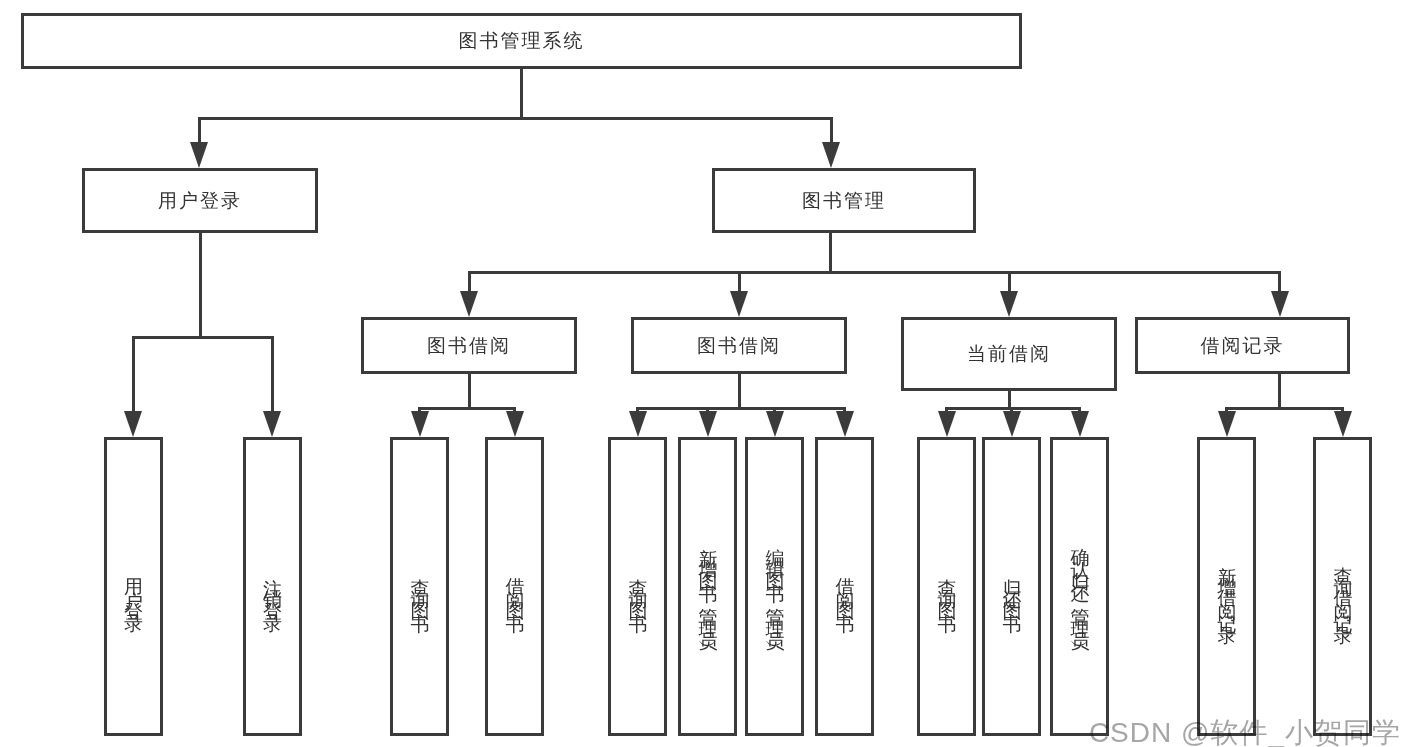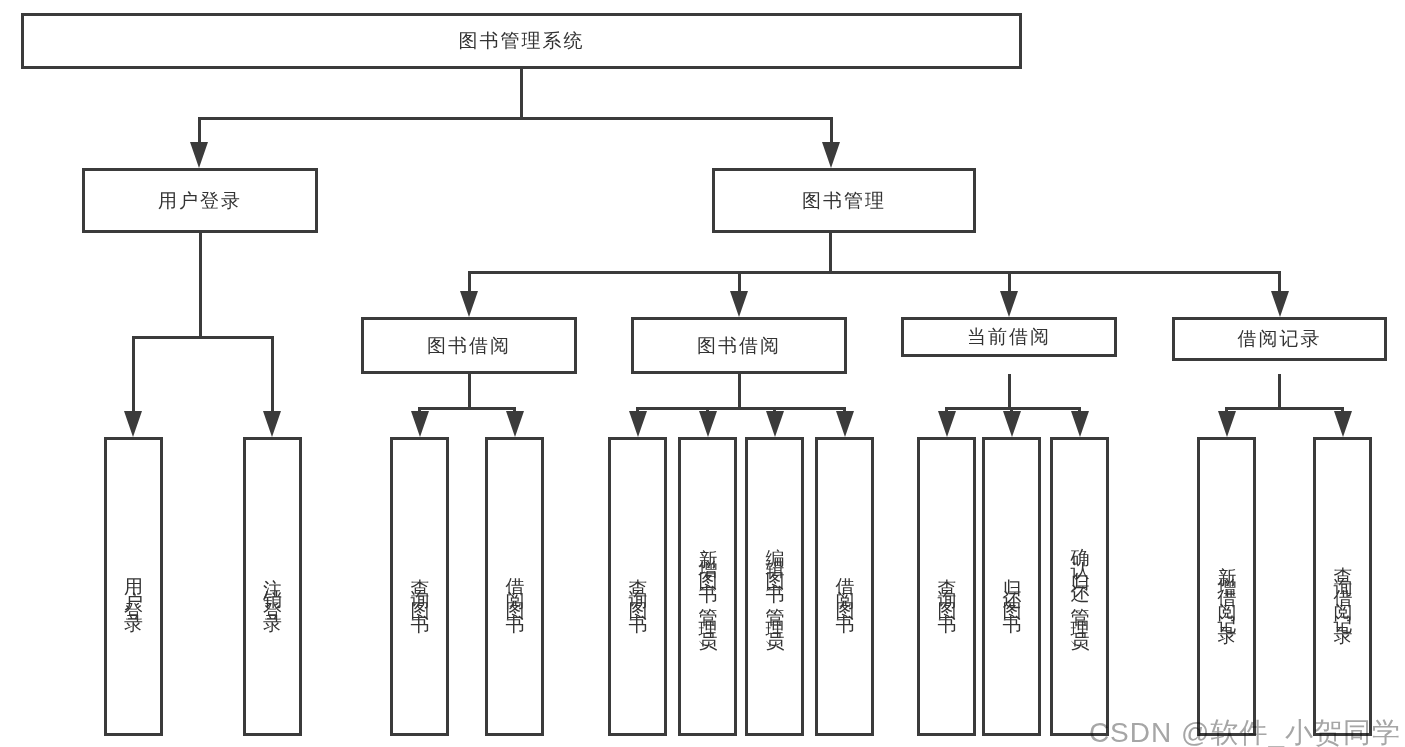--- a/index.html
+++ b/index.html
@@ -95,24 +95,24 @@
   <div class="ar" style="left:730px;top:291px"></div>
   <div class="ar" style="left:1000px;top:291px"></div>
   <div class="ar" style="left:1271px;top:291px"></div>
 
   <div class="bx h" style="left:361px;top:317px;width:216px;height:57px">
     <span class="lbl">图书借阅</span>
   </div>
   <div class="bx h" style="left:631px;top:317px;width:216px;height:57px">
     <span class="lbl">图书借阅</span>
   </div>
-  <div class="bx h" style="left:901px;top:317px;width:216px;height:40px">
+  <div class="bx h" style="left:901px;top:317px;width:216px;height:74px">
     <span class="lbl">当前借阅</span>
   </div>
-  <div class="bx h" style="left:1172px;top:317px;width:215px;height:44px">
+  <div class="bx h" style="left:1135px;top:317px;width:215px;height:57px">
     <span class="lbl">借阅记录</span>
   </div>
 
   <div class="vl" style="left:467.5px;top:374px;height:36px"></div>
   <div class="hl" style="left:418px;top:407px;width:98px"></div>
   <div class="vl" style="left:418px;top:407px;height:7px"></div>
   <div class="vl" style="left:513px;top:407px;height:7px"></div>
   <div class="ar" style="left:410.5px;top:411px"></div>
   <div class="ar" style="left:505.5px;top:411px"></div>
 

